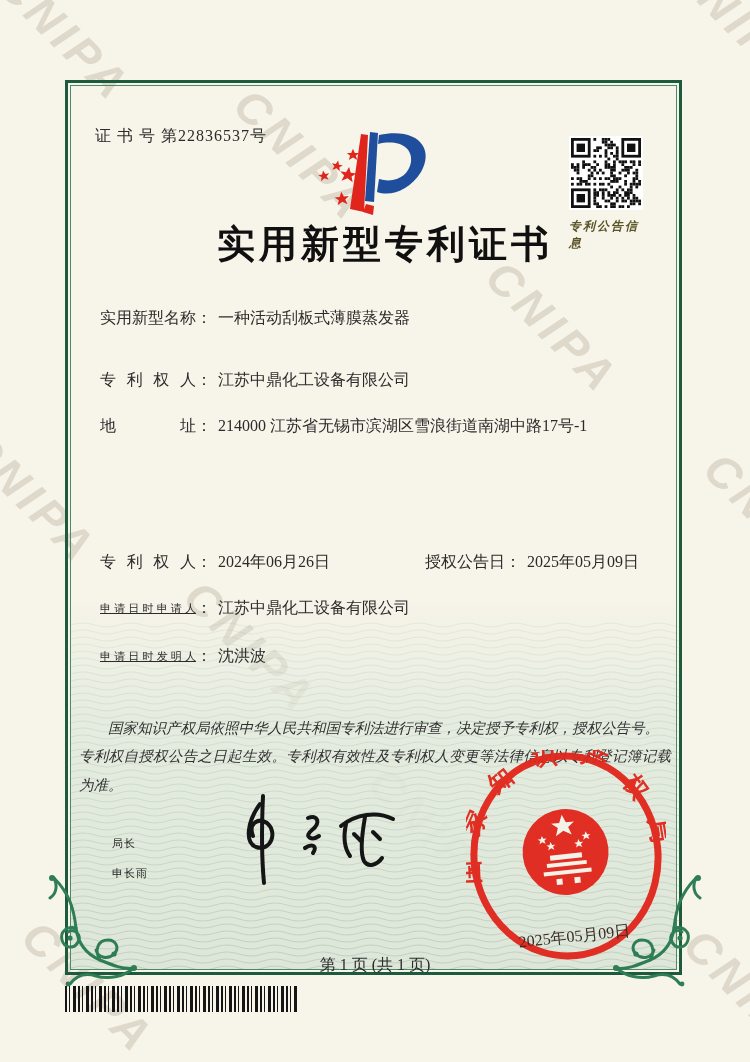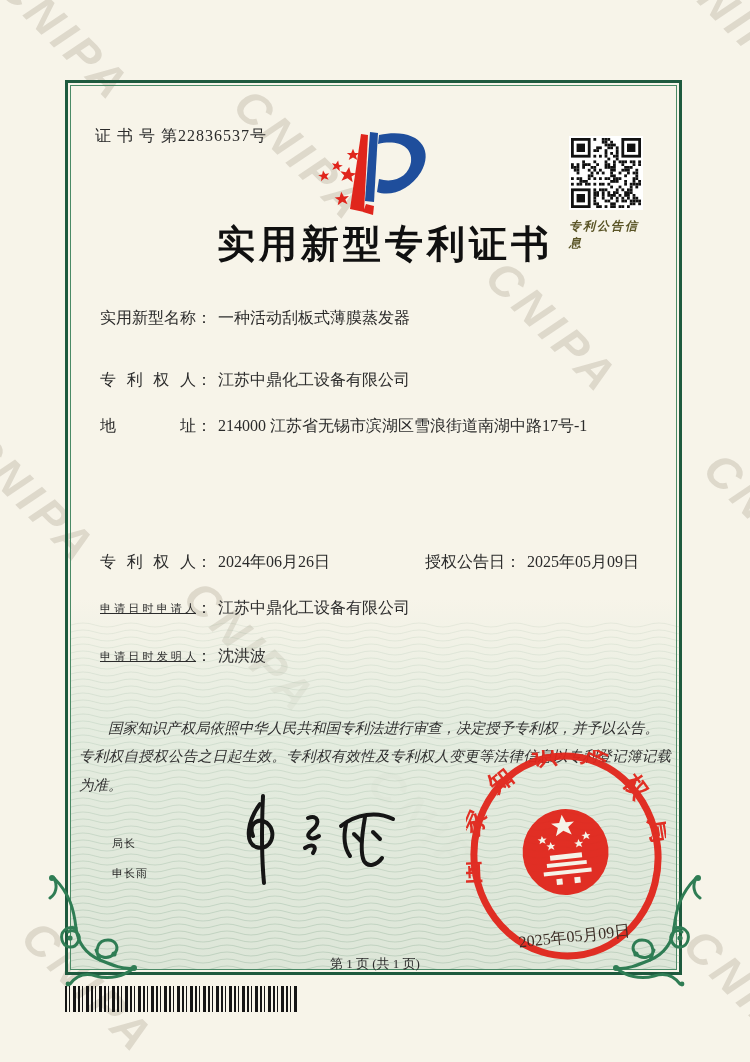--- a/index.html
+++ b/index.html
@@ -29,21 +29,21 @@
   .colon{display:inline-block;margin-right:6px;}
   .fright{position:absolute;left:325px;top:0;white-space:nowrap;}
   .notice{position:absolute;left:79px;top:714px;width:592px;font-size:14.5px;line-height:1.95;
           font-style:italic;color:#303030;z-index:5;text-align:justify;}
   .notice .l1{display:block;text-indent:2em;}
   .notice .l2{display:block;}
   .signer{position:absolute;left:112px;z-index:5;font-family:"Liberation Sans",sans-serif;
           font-size:11px;color:#1c1c1c;letter-spacing:1px;}
   .sig-svg{position:absolute;left:205px;top:790px;z-index:5;}
   .seal{position:absolute;left:466px;top:750px;z-index:6;opacity:.95;}
-  .footer{position:absolute;left:0;right:0;top:955px;text-align:center;font-size:13px;z-index:5;}
+  .footer{position:absolute;left:0;right:0;top:955px;text-align:center;font-size:16px;z-index:5;}
   .barcode{position:absolute;left:65px;top:986px;width:232px;height:26px;z-index:5;
     background:repeating-linear-gradient(90deg,#151515 0 2px,transparent 2px 4px,#151515 4px 5px,
       transparent 5px 8px,#151515 8px 11px,transparent 11px 13px);}
   .flourish{position:absolute;z-index:4;}
   .flourish.left{transform:scaleX(-1);}
 </style>
 </head>
 <body>
 
 <div class="page">
@@ -393,21 +393,21 @@
     </span>
   </div>
   <div class="frow" style="top:598px">
     <span class="flabel flabel--long">申请日时申请人</span><span class="colon">：</span><span class="fvalue">江苏中鼎化工设备有限公司</span>
   </div>
   <div class="frow" style="top:646px">
     <span class="flabel flabel--long">申请日时发明人</span><span class="colon">：</span><span class="fvalue">沈洪波</span>
   </div>
 
   <div class="notice">
-    <span class="l1">国家知识产权局依照中华人民共和国专利法进行审查，决定授予专利权，并予以公告。</span>
+    <span class="l1">国家知识产权局依照中华人民共和国专利法进行审查，决定授予专利权，授权公告号。</span>
     <span class="l2">专利权自授权公告之日起生效。专利权有效性及专利权人变更等法律信息以专利登记簿记载为准。</span>
   </div>
 
   <div class="signer" style="top:836px">局长</div>
   <div class="signer" style="top:866px">申长雨</div>
 
   <svg class="sig-svg" width="200" height="100" viewBox="0 0 200 100">
     <g fill="none" stroke="#151515" stroke-width="4" stroke-linecap="round" stroke-linejoin="round">
       <path d="M55,14 C43,30 39,52 51,57 C66,62 73,42 62,33 C53,27 43,34 48,46"></path>
       <path d="M58,6 C57,28 56,62 59,93"></path>

